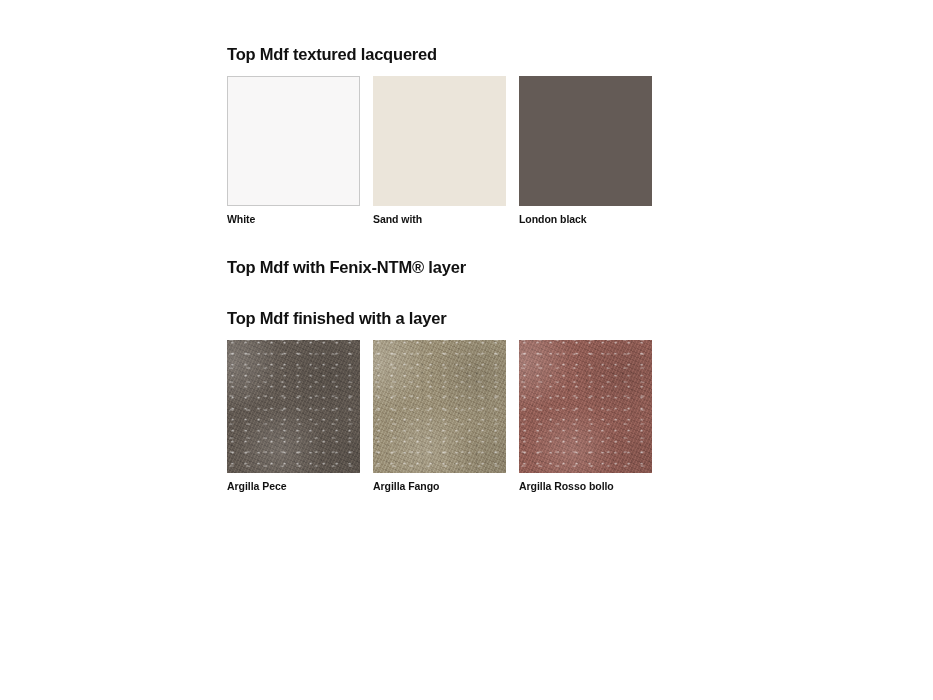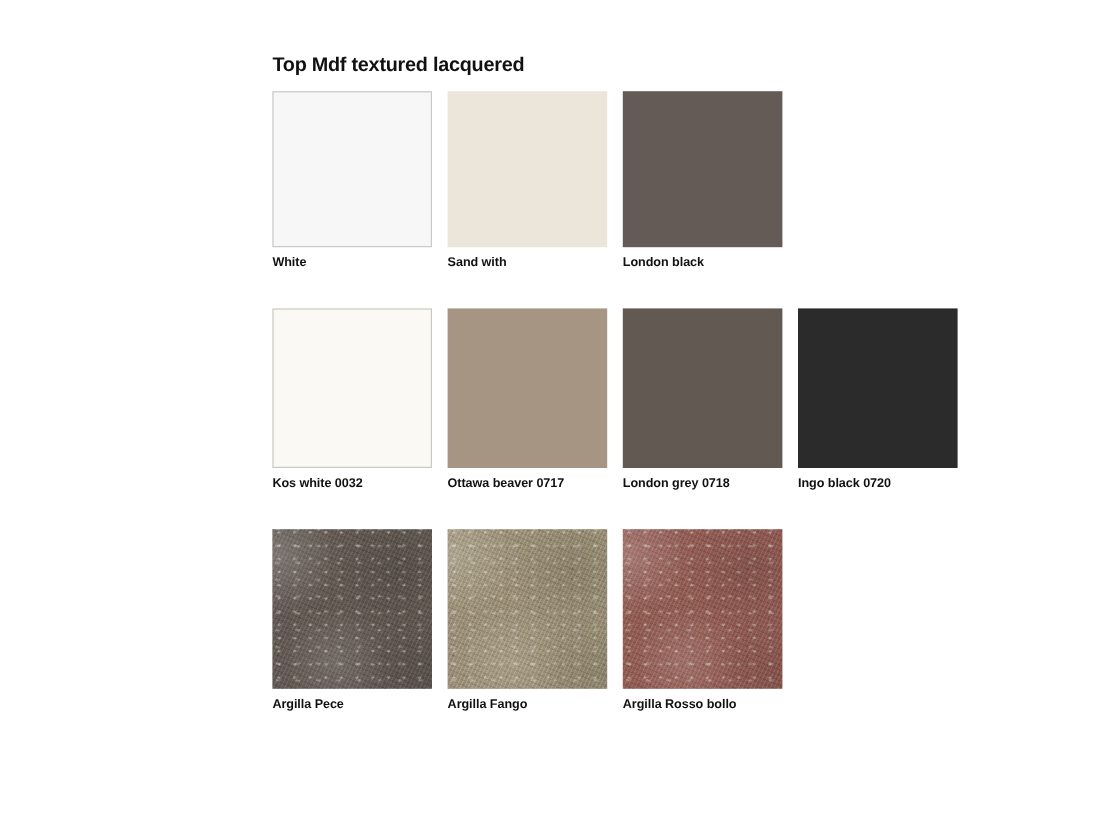--- a/index.html
+++ b/index.html
@@ -131,46 +131,25 @@
 
         <div class="swatch-cell">
           <div class="swatch" style="background-color: rgb(100, 91, 86);"></div>
           <div class="swatch-label">London black</div>
         </div>
 
       </div>
     </div>
 
     <div class="section">
-      <div class="swatch-row">
-
-        <div class="swatch-cell">
-          <div class="swatch tall bordered" style="background-color: rgb(250, 249, 243);"></div>
-          <div class="swatch-label">Kos white 0032</div>
-        </div>
-
-        <div class="swatch-cell">
-          <div class="swatch tall" style="background-color: rgb(166, 149, 131);"></div>
-          <div class="swatch-label">Ottawa beaver 0717</div>
-        </div>
-
-        <div class="swatch-cell">
-          <div class="swatch tall" style="background-color: rgb(99, 89, 83);"></div>
-          <div class="swatch-label">London grey 0718</div>
-        </div>
-
-        <div class="swatch-cell">
-          <div class="swatch tall" style="background-color: rgb(43, 43, 43);"></div>
-          <div class="swatch-label">Ingo black 0720</div>
-        </div>
-
-      </div>
+      <h2 class="section-title">Top Mdf with Fenix-NTM® layer</h2>
     </div>
 
     <div class="section">
+      <h2 class="section-title">Top Mdf finished with a layer</h2>
       <div class="swatch-row">
 
 
         <div class="swatch-cell">
           <div class="swatch tall" style="background-color: rgb(94, 86, 79);">
             <span class="tex tex-a"></span>
             <span class="tex-b"></span>
             <span class="tex-c"></span>
           </div>
           <div class="swatch-label">Argilla Pece</div>

